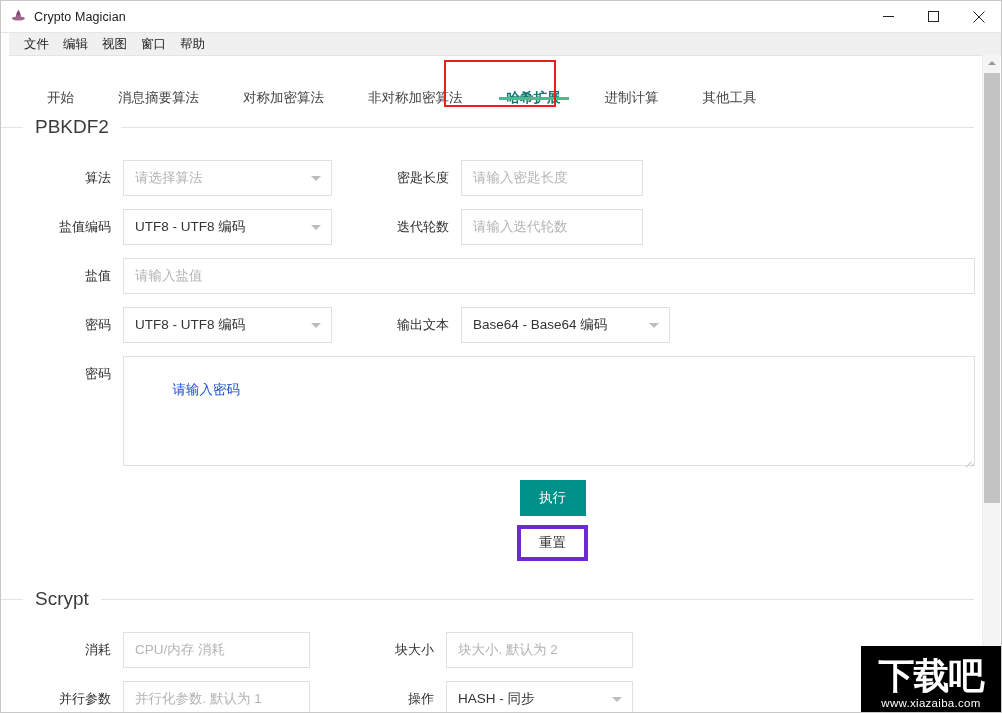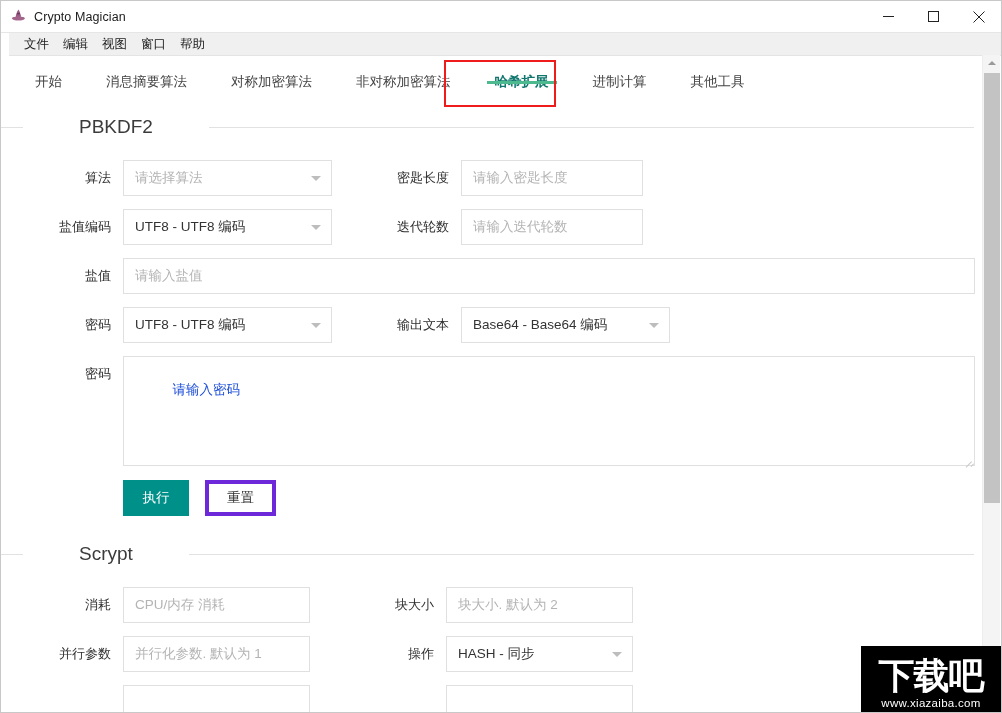--- a/index.html
+++ b/index.html
@@ -84,24 +84,24 @@
     color: #1c1c1c;
     padding: 2px 7px;
     white-space: nowrap;
   }
 
   
   .tabbar {
     height: 52px;
     position: relative;
     display: flex;
-    align-items: center;
+    align-items: flex-end;
     background: #ffffff;
     border-bottom: 1px solid #e9e9e9;
-    padding-left: 12px;
+    padding-left: 24px;
     box-sizing: border-box;
     width: 981px;
   }
   .tab {
     display: flex;
     align-items: center;
     justify-content: center;
     font-size: 13.5px;
     color: #444444;
     padding: 0 22px;
@@ -144,21 +144,20 @@
   .group {
     position: relative;
     margin: 0;
     padding: 0;
     border: 0;
   }
   .group-head {
     display: flex;
     align-items: center;
     height: 40px;
-    gap: 44px;
   }
   .group-dash {
     width: 22px;
     height: 1px;
     background: #e2e2e2;
     margin-left: 0px;
   }
   .group-title {
     font-size: 19px;
     color: #3b3b3b;
@@ -241,21 +240,22 @@
     background: #c9c9c9;
     height: 1px;
     transform-origin: right bottom;
   }
 
   .btnrow {
     display: flex;
     align-items: center;
     margin-top: 14px;
     margin-left: 122px;
-    gap: 16px;
+    gap: 9px;
+    flex-direction: column;
   }
   .btn {
     height: 36px;
     min-width: 66px;
     display: flex;
     align-items: center;
     justify-content: center;
     font-size: 13.5px;
     box-sizing: border-box;
     padding: 0 18px;

